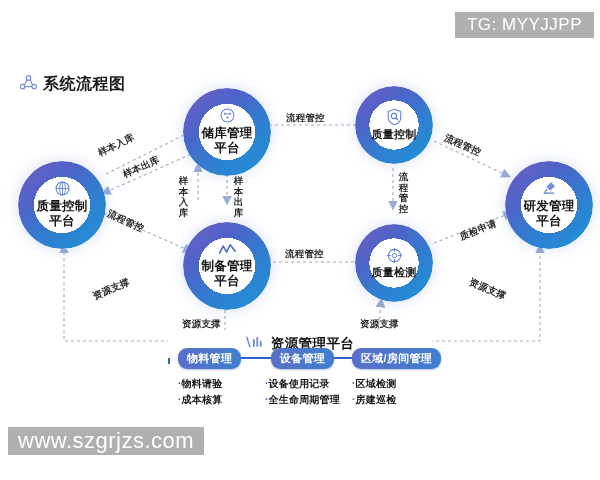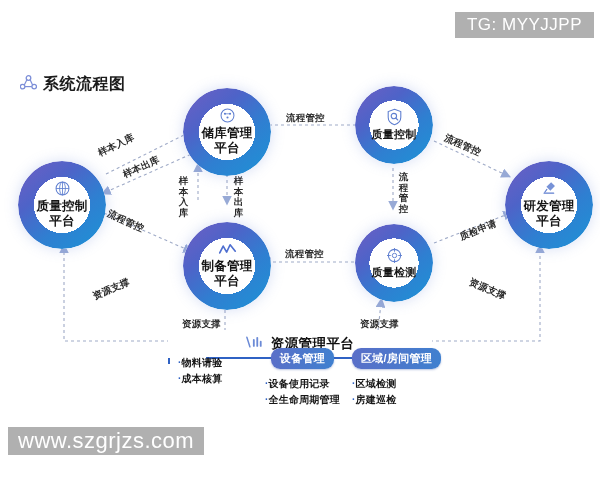--- a/index.html
+++ b/index.html
@@ -260,20 +260,21 @@
         <rect x="8" y="4" width="2.1" height="9" rx="1" fill="#6b8ad6"></rect>
         <rect x="12" y="1.5" width="2.1" height="11.5" rx="1" fill="#6b8ad6"></rect>
         <rect x="16" y="6" width="2.1" height="7" rx="1" fill="#6b8ad6"></rect>
       </svg>
     </span>
     <span id="rp-title">资源管理平台</span>
   </div>
   <div id="rp-connector"></div>
 
   <div class="rp-col" style="left:178px;">
+    <span class="rp-pill">物料管理</span>
     <span class="rp-items">
       <div class="rp-item">物料请验</div>
       <div class="rp-item">成本核算</div>
     </span>
   </div>
 
   <div class="rp-col" style="left:265px;">
     <span class="rp-pill">设备管理</span>
     <span class="rp-items">
       <div class="rp-item">设备使用记录</div>

